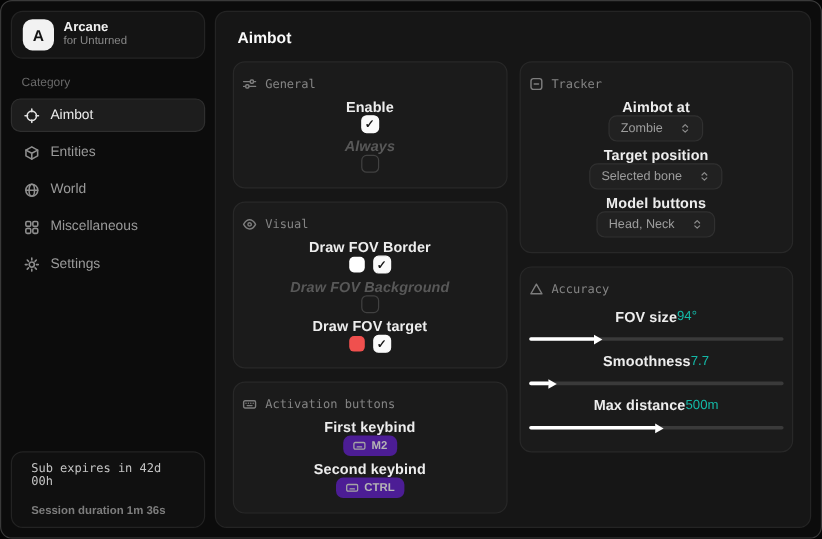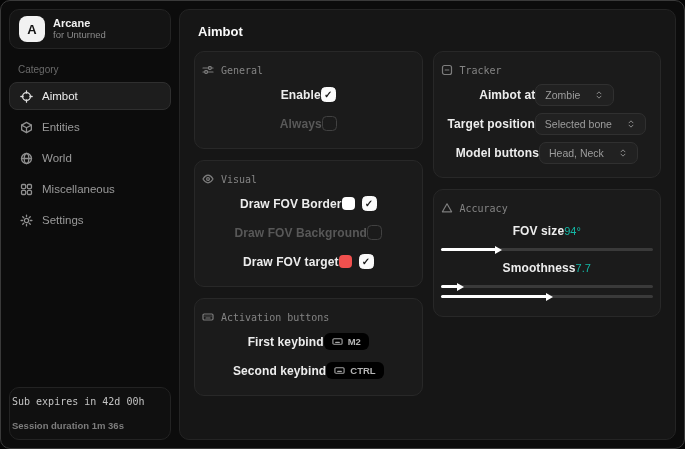--- a/index.html
+++ b/index.html
@@ -35,21 +35,21 @@
     border-radius:8px; border:1px solid transparent; color:#9a9a9a;
     font-size:11.5px; cursor:pointer; margin-bottom:2px;
   }
   .nav-item .icn{ stroke:#8f8f8f; }
   .nav-item.active{ background:#1d1d1d; border-color:#2f2f2f; color:#ececec; }
   .nav-item.active .icn{ stroke:#e0e0e0; }
   .nav-gap{ height:1px; }
 
   .side-footer{
     margin-top:auto; border:1px solid #232323; border-radius:10px;
-    padding:8px 2px; background:#101010;
+    padding:8px 16px; background:#101010;
   }
   .sub-expiry{ font-family:"DejaVu Sans Mono", monospace; font-size:10px; color:#c4c4c4; display:block; }
   .session{ font-size:9.5px; color:#7d7d7d; display:block; margin-top:13px; font-weight:bold; }
 
   
   .main{
     flex:1; margin:8px 8px 8px 0; background:#161616;
     border:1px solid #242424; border-radius:10px; padding:12px 14px;
     overflow:hidden;
   }
@@ -60,35 +60,35 @@
   .card{
     background:#1b1b1b; border:1px solid #282828; border-radius:10px;
     padding:10px 7px 12px;
   }
   .card-head{
     display:flex; align-items:center; gap:7px; color:#848484;
     font-family:"DejaVu Sans Mono", monospace; font-size:10px; margin:2px 0 6px;
   }
   .card-head .icn{ stroke:#7d7d7d; }
 
-  .row{ display:flex; align-items:center; justify-content:center; min-height:25px; margin-top:4px; }
+  .row{ display:flex; align-items:center; justify-content:center; min-height:25px; margin-top:4px;flex-direction:column; }
   .lbl{ font-size:12px; color:#ededed; font-weight:bold; letter-spacing:.1px; }
-  .row.dim .lbl{ color:#585858; }
+  .row.dim .lbl{ color:#585858;font-style:italic; }
   .right-group{ display:flex; align-items:center; gap:7px; }
 
   .checkbox{
     width:15px; height:15px; border-radius:4.5px; border:1.4px solid #414141;
     display:flex; align-items:center; justify-content:center; cursor:pointer;
     background:transparent;
   }
   .checkbox.checked{ background:#fafafa; border-color:#fafafa; color:#141414; font-size:10px; font-weight:bold; }
   .swatch{ width:13px; height:13px; border-radius:4px; cursor:pointer; }
 
   .kbd-badge{
-    display:flex; align-items:center; gap:5px; background:#000000;
+    display:flex; align-items:center; gap:5px; background:#4c1d95;
     border-radius:6px; padding:3px 8px; color:#b5b5b5; font-size:9.5px;
     font-weight:bold; cursor:pointer;
   }
   .kbd-badge .icn{ stroke:#a5a5a5; }
 
   .select{
     display:flex; align-items:center; gap:14px; background:#212121;
     border:1px solid #303030; border-radius:7px; padding:4px 9px;
     color:#9d9d9d; font-size:10.5px; cursor:pointer; white-space:nowrap;
   }
@@ -342,20 +342,24 @@
             <div class="slider-head">
               <span class="lbl">Smoothness</span>
               <span class="val">7.7</span>
             </div>
             <div class="track">
               <div class="fill" style="width: 8%;"></div>
             </div>
           </div>
 
           <div class="slider-group">
+            <div class="slider-head">
+              <span class="lbl">Max distance</span>
+              <span class="val">500m</span>
+            </div>
             <div class="track">
               <div class="fill" style="width: 50%;"></div>
             </div>
           </div>
         </div>
 
       </div>
     </div>
   </div>
 </div>

